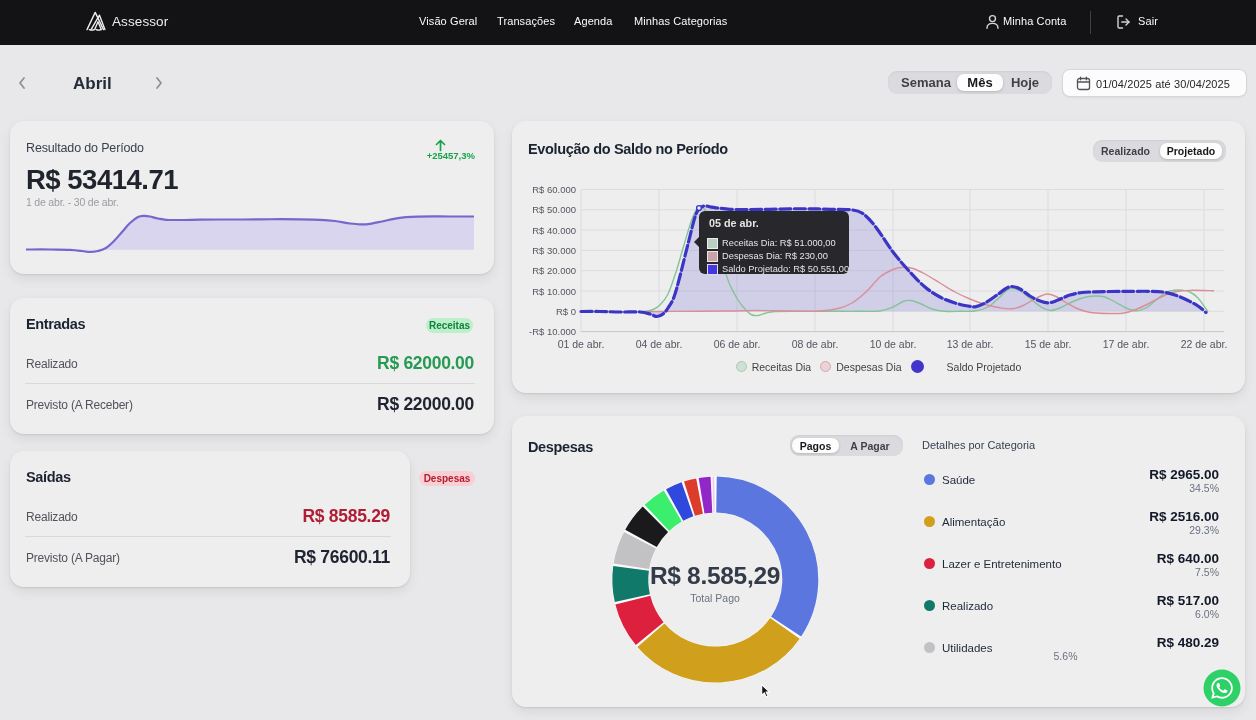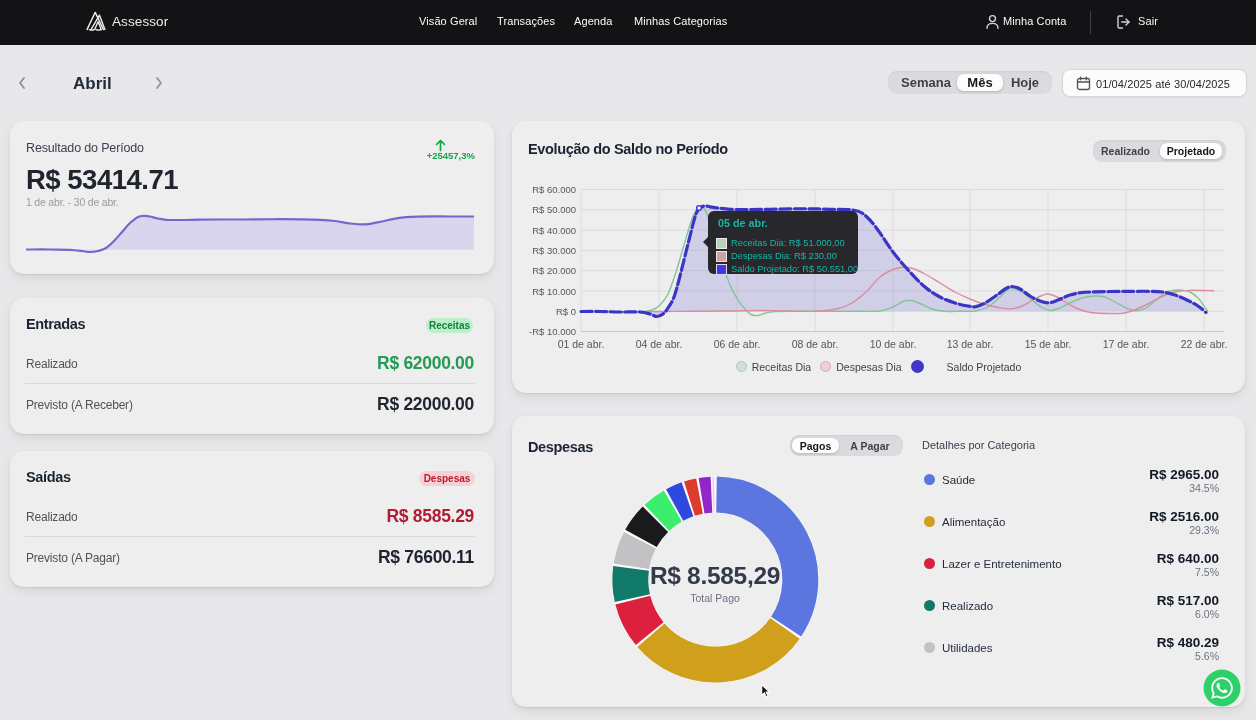--- a/index.html
+++ b/index.html
@@ -87,21 +87,21 @@
 <div class="card" style="left:10px;top:298px;width:484px;height:136px">
   <div class="abs" style="left:16px;top:18px;font-size:14.5px;letter-spacing:-.35px;font-weight:700;color:#1b2330">Entradas</div>
   <div class="abs" style="left:416px;top:20px;width:47px;height:15px;background:#bbf0cb;border-radius:8px;text-align:center;line-height:15px;font-size:10px;font-weight:700;color:#15803d">Receitas</div>
   <div class="rowlabel abs" style="left:16px;top:59px">Realizado</div>
   <div class="val abs" style="left:0;right:20px;top:55px;text-align:right;color:#259a52">R$ 62000.00</div>
   <div class="divider" style="left:15px;right:19px;top:85px"></div>
   <div class="rowlabel abs" style="left:16px;top:100px">Previsto (A Receber)</div>
   <div class="val abs" style="left:0;right:20px;top:96px;text-align:right">R$ 22000.00</div>
 </div>
 
-<div class="card" style="left:10px;top:451px;width:484px;height:136px">
+<div class="card" style="left:10px;top:451px;width:400px;height:136px">
   <div class="abs" style="left:16px;top:18px;font-size:14.5px;letter-spacing:-.35px;font-weight:700;color:#1b2330">Saídas</div>
   <div class="abs" style="left:409px;top:20px;width:56px;height:15px;background:#f6d0d5;border-radius:8px;text-align:center;line-height:15px;font-size:10px;font-weight:700;color:#b91c2e">Despesas</div>
   <div class="rowlabel abs" style="left:16px;top:59px">Realizado</div>
   <div class="val abs" style="left:0;right:20px;top:55px;text-align:right;color:#b01e35">R$ 8585.29</div>
   <div class="divider" style="left:15px;right:19px;top:85px"></div>
   <div class="rowlabel abs" style="left:16px;top:100px">Previsto (A Pagar)</div>
   <div class="val abs" style="left:0;right:20px;top:96px;text-align:right">R$ 76600.11</div>
 </div>
 
 <div class="card" style="left:512px;top:121px;width:733px;height:272px">
@@ -155,21 +155,21 @@
       <text x="692" y="227">22 de abr.</text>
     </g>
 
     <path d="M69.0,190.5C72.2,190.5 81.5,190.4 88.0,190.5C94.5,190.6 101.3,190.9 108.0,191.0C114.7,191.1 123.0,190.7 128.0,191.0C133.0,191.3 135.2,192.2 138.0,193.0C140.8,193.8 142.8,195.5 145.0,195.5C147.2,195.5 149.2,194.4 151.0,193.0C152.8,191.6 154.2,189.8 156.0,187.0C157.8,184.2 160.0,181.3 162.0,176.0C164.0,170.7 165.7,163.8 168.0,155.0C170.3,146.2 173.3,133.3 176.0,123.0C178.7,112.7 181.5,99.3 184.0,93.0C186.5,86.7 188.7,86.5 191.0,85.3C193.3,84.1 195.5,85.5 198.0,85.8C200.5,86.1 202.7,86.6 206.0,87.0C209.3,87.4 212.7,88.0 218.0,88.3C223.3,88.6 231.3,88.6 238.0,88.6C244.7,88.6 251.3,88.4 258.0,88.3C264.7,88.2 271.3,87.9 278.0,87.8C284.7,87.7 291.3,87.7 298.0,87.8C304.7,87.9 311.2,88.1 318.0,88.3C324.8,88.5 333.7,88.2 339.0,88.8C344.3,89.4 346.0,89.3 350.0,92.0C354.0,94.7 357.8,98.5 363.0,105.0C368.2,111.5 375.2,123.3 381.0,131.0C386.8,138.7 392.7,145.2 398.0,151.0C403.3,156.8 408.0,161.8 413.0,166.0C418.0,170.2 423.0,173.3 428.0,176.0C433.0,178.7 438.3,180.5 443.0,182.0C447.7,183.5 452.5,184.4 456.0,185.0C459.5,185.6 461.2,186.1 464.0,185.6C466.8,185.1 469.5,183.9 473.0,182.0C476.5,180.1 481.5,176.4 485.0,174.0C488.5,171.6 491.5,168.9 494.0,167.5C496.5,166.1 497.7,165.4 500.0,165.5C502.3,165.6 505.0,166.4 508.0,168.0C511.0,169.6 514.7,173.0 518.0,175.0C521.3,177.0 524.8,178.9 528.0,180.0C531.2,181.1 534.0,182.0 537.0,181.8C540.0,181.6 542.5,180.3 546.0,179.0C549.5,177.7 554.0,175.2 558.0,174.0C562.0,172.8 565.8,172.0 570.0,171.5C574.2,171.0 578.3,171.0 583.0,170.8C587.7,170.6 592.2,170.6 598.0,170.5C603.8,170.4 611.3,170.3 618.0,170.3C624.7,170.3 632.5,170.2 638.0,170.3C643.5,170.4 646.8,170.4 651.0,171.0C655.2,171.6 658.8,172.6 663.0,174.0C667.2,175.4 672.2,177.7 676.0,179.5C679.8,181.3 683.0,183.0 686.0,185.0C689.0,187.0 692.7,190.4 694.0,191.5L694.0,190.3L69.0,190.3Z" fill="#7a70cf" fill-opacity="0.25"></path>
     <path d="M69.0,190.3C73.8,190.3 88.2,190.4 98.0,190.5C107.8,190.6 121.0,191.1 128.0,190.8C135.0,190.6 136.7,190.1 140.0,189.0C143.3,187.9 145.3,186.7 148.0,184.0C150.7,181.3 153.3,178.5 156.0,173.0C158.7,167.5 161.3,159.2 164.0,151.0C166.7,142.8 169.3,132.8 172.0,124.0C174.7,115.2 177.5,104.4 180.0,98.0C182.5,91.6 184.7,86.7 187.0,85.5C189.3,84.3 191.5,86.2 194.0,91.0C196.5,95.8 199.3,105.7 202.0,114.0C204.7,122.3 207.3,132.7 210.0,141.0C212.7,149.3 215.3,157.7 218.0,164.0C220.7,170.3 223.5,175.0 226.0,179.0C228.5,183.0 230.8,185.6 233.0,188.0C235.2,190.4 236.8,192.4 239.0,193.5C241.2,194.6 243.5,194.8 246.0,194.5C248.5,194.2 251.2,192.7 254.0,192.0C256.8,191.3 257.3,190.8 263.0,190.5C268.7,190.2 278.8,190.3 288.0,190.3C297.2,190.3 308.0,190.3 318.0,190.3C328.0,190.3 339.7,190.4 348.0,190.3C356.3,190.2 362.5,190.7 368.0,190.0C373.5,189.3 377.2,187.6 381.0,186.0C384.8,184.4 388.0,181.6 391.0,180.5C394.0,179.4 396.2,179.2 399.0,179.5C401.8,179.8 404.5,181.1 408.0,182.5C411.5,183.9 415.8,186.7 420.0,188.0C424.2,189.3 428.3,189.9 433.0,190.3C437.7,190.7 443.0,190.4 448.0,190.3C453.0,190.2 458.3,190.7 463.0,190.0C467.7,189.3 471.8,188.3 476.0,186.0C480.2,183.7 484.7,178.9 488.0,176.0C491.3,173.1 493.7,169.9 496.0,168.5C498.3,167.1 499.7,167.1 502.0,167.5C504.3,167.9 507.0,169.1 510.0,171.0C513.0,172.9 516.7,176.4 520.0,179.0C523.3,181.6 527.0,184.8 530.0,186.5C533.0,188.2 535.0,189.4 538.0,189.5C541.0,189.6 544.3,188.4 548.0,187.0C551.7,185.6 556.0,182.8 560.0,181.0C564.0,179.2 568.2,177.5 572.0,176.5C575.8,175.5 579.5,175.1 583.0,175.0C586.5,174.9 589.7,175.0 593.0,176.0C596.3,177.0 599.5,179.2 603.0,181.0C606.5,182.8 610.5,185.5 614.0,187.0C617.5,188.5 620.7,189.8 624.0,189.8C627.3,189.8 630.7,188.8 634.0,187.0C637.3,185.2 640.7,181.6 644.0,179.0C647.3,176.4 651.0,173.1 654.0,171.5C657.0,169.9 659.3,169.7 662.0,169.3C664.7,168.9 667.3,169.0 670.0,169.3C672.7,169.6 675.3,169.7 678.0,171.0C680.7,172.3 683.7,174.7 686.0,177.0C688.3,179.3 690.3,182.8 692.0,185.0C693.7,187.2 695.3,189.6 696.0,190.5" fill="none" stroke="#84c495" stroke-width="1.4"></path>
     <path d="M69.0,190.8C75.5,190.8 94.8,190.9 108.0,190.8C121.2,190.8 134.7,190.6 148.0,190.5C161.3,190.4 176.3,190.4 188.0,190.3C199.7,190.2 208.8,190.1 218.0,190.0C227.2,189.9 235.5,189.5 243.0,189.5C250.5,189.5 255.5,189.7 263.0,189.8C270.5,189.9 280.5,190.3 288.0,190.3C295.5,190.3 301.7,190.5 308.0,190.0C314.3,189.5 320.7,188.8 326.0,187.5C331.3,186.2 335.3,184.8 340.0,182.0C344.7,179.2 349.3,175.3 354.0,171.0C358.7,166.7 363.5,159.8 368.0,156.0C372.5,152.2 377.2,150.1 381.0,148.5C384.8,146.9 387.7,146.5 391.0,146.3C394.3,146.1 397.3,146.4 401.0,147.5C404.7,148.6 408.5,150.6 413.0,153.0C417.5,155.4 423.0,159.0 428.0,162.0C433.0,165.0 438.0,168.3 443.0,171.0C448.0,173.7 453.0,175.9 458.0,178.0C463.0,180.1 468.0,182.0 473.0,183.5C478.0,185.0 483.5,186.1 488.0,186.8C492.5,187.5 496.3,188.1 500.0,187.8C503.7,187.5 506.7,186.4 510.0,185.0C513.3,183.6 516.7,181.2 520.0,179.5C523.3,177.8 527.3,175.6 530.0,174.5C532.7,173.4 533.7,172.8 536.0,173.0C538.3,173.2 541.0,174.1 544.0,175.5C547.0,176.9 550.7,179.6 554.0,181.5C557.3,183.4 560.7,185.5 564.0,187.0C567.3,188.5 570.7,189.7 574.0,190.5C577.3,191.3 580.0,191.7 584.0,192.0C588.0,192.3 593.3,192.5 598.0,192.5C602.7,192.5 607.7,192.7 612.0,192.0C616.3,191.3 620.0,190.0 624.0,188.5C628.0,187.0 632.0,185.0 636.0,183.0C640.0,181.0 644.0,178.4 648.0,176.5C652.0,174.6 656.3,172.6 660.0,171.5C663.7,170.4 666.7,170.2 670.0,169.8C673.3,169.4 676.3,169.4 680.0,169.3C683.7,169.2 688.3,169.4 692.0,169.5C695.7,169.6 700.3,169.8 702.0,169.8" fill="none" stroke="#d98f9b" stroke-width="1.4"></path>
     <path d="M69.0,190.5C72.2,190.5 81.5,190.4 88.0,190.5C94.5,190.6 101.3,190.9 108.0,191.0C114.7,191.1 123.0,190.7 128.0,191.0C133.0,191.3 135.2,192.2 138.0,193.0C140.8,193.8 142.8,195.5 145.0,195.5C147.2,195.5 149.2,194.4 151.0,193.0C152.8,191.6 154.2,189.8 156.0,187.0C157.8,184.2 160.0,181.3 162.0,176.0C164.0,170.7 165.7,163.8 168.0,155.0C170.3,146.2 173.3,133.3 176.0,123.0C178.7,112.7 181.5,99.3 184.0,93.0C186.5,86.7 188.7,86.5 191.0,85.3C193.3,84.1 195.5,85.5 198.0,85.8C200.5,86.1 202.7,86.6 206.0,87.0C209.3,87.4 212.7,88.0 218.0,88.3C223.3,88.6 231.3,88.6 238.0,88.6C244.7,88.6 251.3,88.4 258.0,88.3C264.7,88.2 271.3,87.9 278.0,87.8C284.7,87.7 291.3,87.7 298.0,87.8C304.7,87.9 311.2,88.1 318.0,88.3C324.8,88.5 333.7,88.2 339.0,88.8C344.3,89.4 346.0,89.3 350.0,92.0C354.0,94.7 357.8,98.5 363.0,105.0C368.2,111.5 375.2,123.3 381.0,131.0C386.8,138.7 392.7,145.2 398.0,151.0C403.3,156.8 408.0,161.8 413.0,166.0C418.0,170.2 423.0,173.3 428.0,176.0C433.0,178.7 438.3,180.5 443.0,182.0C447.7,183.5 452.5,184.4 456.0,185.0C459.5,185.6 461.2,186.1 464.0,185.6C466.8,185.1 469.5,183.9 473.0,182.0C476.5,180.1 481.5,176.4 485.0,174.0C488.5,171.6 491.5,168.9 494.0,167.5C496.5,166.1 497.7,165.4 500.0,165.5C502.3,165.6 505.0,166.4 508.0,168.0C511.0,169.6 514.7,173.0 518.0,175.0C521.3,177.0 524.8,178.9 528.0,180.0C531.2,181.1 534.0,182.0 537.0,181.8C540.0,181.6 542.5,180.3 546.0,179.0C549.5,177.7 554.0,175.2 558.0,174.0C562.0,172.8 565.8,172.0 570.0,171.5C574.2,171.0 578.3,171.0 583.0,170.8C587.7,170.6 592.2,170.6 598.0,170.5C603.8,170.4 611.3,170.3 618.0,170.3C624.7,170.3 632.5,170.2 638.0,170.3C643.5,170.4 646.8,170.4 651.0,171.0C655.2,171.6 658.8,172.6 663.0,174.0C667.2,175.4 672.2,177.7 676.0,179.5C679.8,181.3 683.0,183.0 686.0,185.0C689.0,187.0 692.7,190.4 694.0,191.5" fill="none" stroke="#3b35c5" stroke-width="3.2" stroke-dasharray="11 3.6" stroke-linecap="round"></path>
     <circle cx="187" cy="87" r="2.4" fill="#f0eff8" stroke="#3b35c5" stroke-width="1.4"></circle>
   </svg>
 
-  <div class="abs" style="left:196px;top:90px;width:150px;height:63px;background:rgba(32,32,36,.96);border-radius:6px;color:#14b8a6">
+  <div class="abs" style="left:187px;top:90px;width:150px;height:63px;background:rgba(32,32,36,.96);border-radius:6px;color:#e5e5e5">
     <div class="abs" style="left:-11px;top:25px;width:0;height:0;border:6px solid transparent;border-right-color:rgba(32,32,36,.96)"></div>
     <div class="abs" style="left:10px;top:6px;font-size:10.8px;font-weight:700;white-space:nowrap">05 de abr.</div>
     <div class="abs" style="left:8px;top:27px;width:11px;height:11px;background:#b9cfc0;border:1px solid #e8efe9"></div>
     <div class="abs" style="left:23px;top:27px;font-size:9.3px;white-space:nowrap">Receitas Dia: R$ 51.000,00</div>
     <div class="abs" style="left:8px;top:40px;width:11px;height:11px;background:#c9a3a8;border:1px solid #efe4e5"></div>
     <div class="abs" style="left:23px;top:40px;font-size:9.3px;white-space:nowrap">Despesas Dia: R$ 230,00</div>
     <div class="abs" style="left:8px;top:53px;width:11px;height:11px;background:#4338e0;border:1px solid #dddbf8"></div>
     <div class="abs" style="left:23px;top:53px;font-size:9.3px;white-space:nowrap">Saldo Projetado: R$ 50.551,00</div>
   </div>
 
@@ -230,21 +230,21 @@
   <div class="abs" style="left:400px;right:26px;top:150px;text-align:right;font-size:10.5px;color:#6b7280">7.5%</div>
 
   <div class="abs" style="left:412px;top:184px;width:11px;height:11px;border-radius:50%;background:#11796a"></div>
   <div class="abs" style="left:430px;top:184px;font-size:11.5px;color:#1f2937">Realizado</div>
   <div class="abs" style="left:400px;right:26px;top:177px;text-align:right;font-size:13.5px;font-weight:700;color:#111827">R$ 517.00</div>
   <div class="abs" style="left:400px;right:26px;top:192px;text-align:right;font-size:10.5px;color:#6b7280">6.0%</div>
 
   <div class="abs" style="left:412px;top:226px;width:11px;height:11px;border-radius:50%;background:#c2c2c4"></div>
   <div class="abs" style="left:430px;top:226px;font-size:11.5px;color:#1f2937">Utilidades</div>
   <div class="abs" style="left:400px;right:26px;top:219px;text-align:right;font-size:13.5px;font-weight:700;color:#111827">R$ 480.29</div>
-  <div class="abs" style="left:400px;right:26px;top:234px;text-align:right;font-size:10.5px;color:#6b7280">5.6%</div>
+  <div class="abs" style="left:400px;right:26px;top:234px;text-align:center;font-size:10.5px;color:#6b7280">5.6%</div>
 </div>
 
 <svg class="abs" style="left:1202px;top:668px" width="40" height="40" viewBox="0 0 40 40">
   <circle cx="20" cy="20" r="18.5" fill="#2ed168"></circle>
   <g transform="translate(9.2,7.7) scale(0.0482)">
     <path fill="#fff" d="M380.9 97.1C339 55.1 283.2 32 223.9 32c-122.4 0-222 99.6-222 222 0 39.1 10.2 77.3 29.6 111L0 480l117.7-30.9c32.4 17.7 68.9 27 106.1 27h.1c122.3 0 224.1-99.6 224.1-222 0-59.3-25.2-115-67.1-157zm-157 341.6c-33.2 0-65.7-8.9-94-25.7l-6.7-4-69.8 18.3L72 359.2l-4.4-7c-18.5-29.4-28.2-63.3-28.2-98.2 0-101.7 82.8-184.5 184.6-184.5 49.3 0 95.6 19.2 130.4 54.1 34.8 34.9 56.2 81.2 56.1 130.5 0 101.8-84.9 184.6-186.6 184.6zm101.2-138.2c-5.5-2.8-32.8-16.2-37.9-18-5.1-1.9-8.8-2.8-12.5 2.8-3.7 5.6-14.3 18-17.6 21.8-3.2 3.7-6.5 4.2-12 1.4-32.6-16.3-54-29.1-75.5-66-5.7-9.8 5.7-9.1 16.3-30.3 1.8-3.7.9-6.9-.5-9.7-1.4-2.8-12.5-30.1-17.1-41.2-4.5-10.8-9.1-9.3-12.5-9.5-3.2-.2-6.9-.2-10.6-.2-3.7 0-9.7 1.4-14.8 6.9-5.1 5.6-19.4 19-19.4 46.3 0 27.3 19.9 53.7 22.6 57.4 2.8 3.7 39.1 59.7 94.8 83.8 35.2 15.2 49 16.5 66.6 13.9 10.7-1.6 32.8-13.4 37.4-26.4 4.6-13 4.6-24.1 3.3-26.4-1.3-2.5-5-3.9-10.5-6.6z"></path>
   </g>
 </svg>
 <svg class="abs" style="left:761px;top:684px" width="10" height="14" viewBox="0 0 10 14">
   <polygon points="0.7,0.7 0.7,11.2 3.4,8.8 5.1,12.9 6.9,12.1 5.2,8.1 8.6,8.1" fill="#151515" stroke="#fff" stroke-width="1.1"></polygon>

